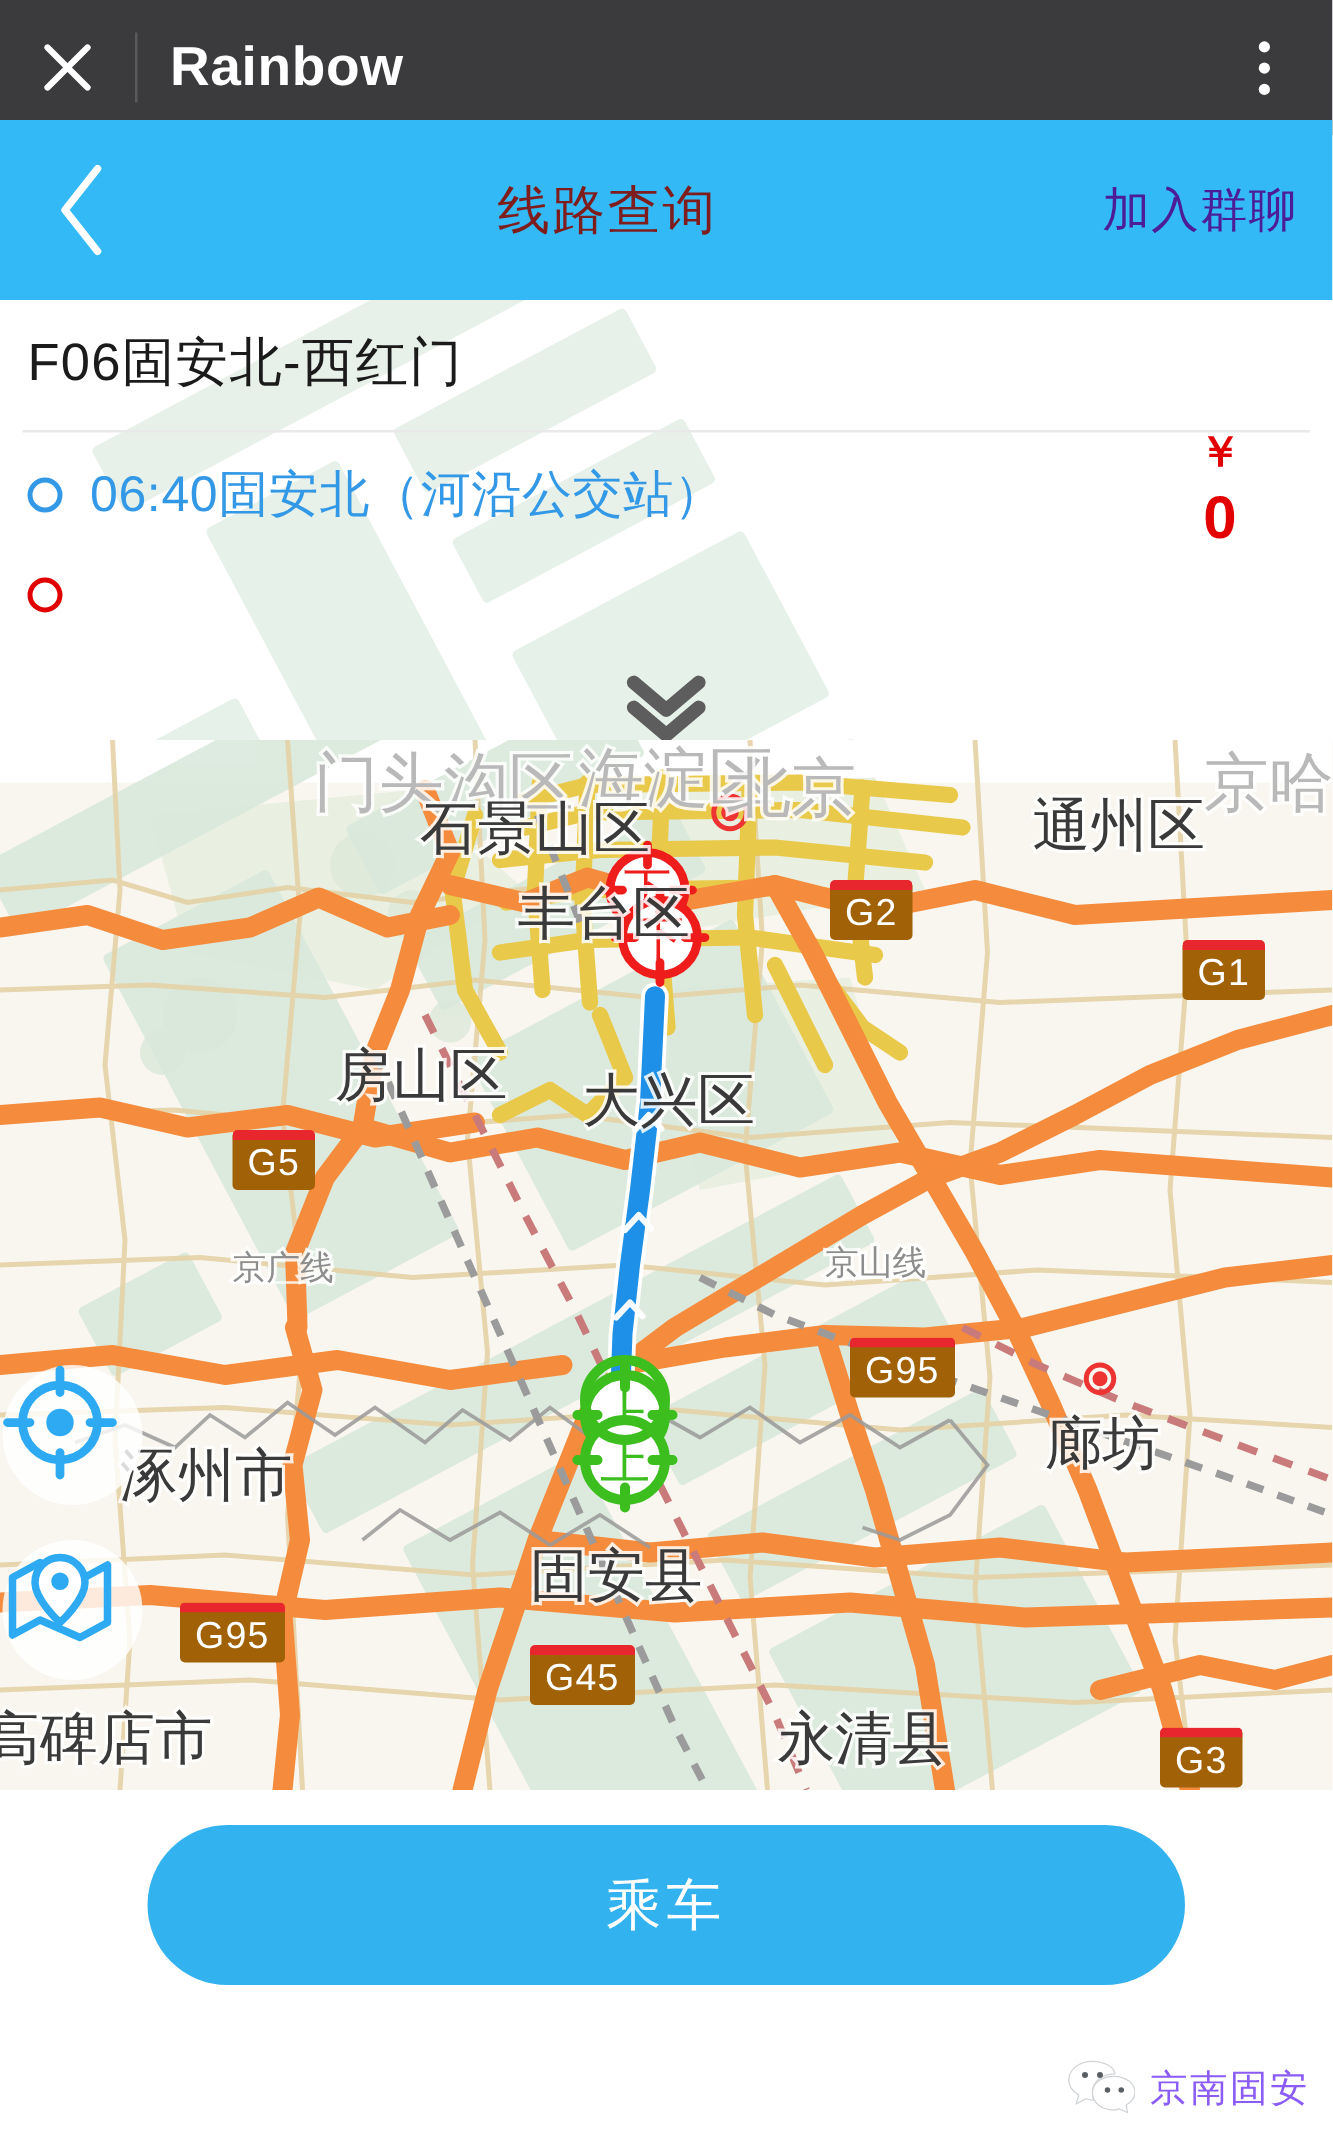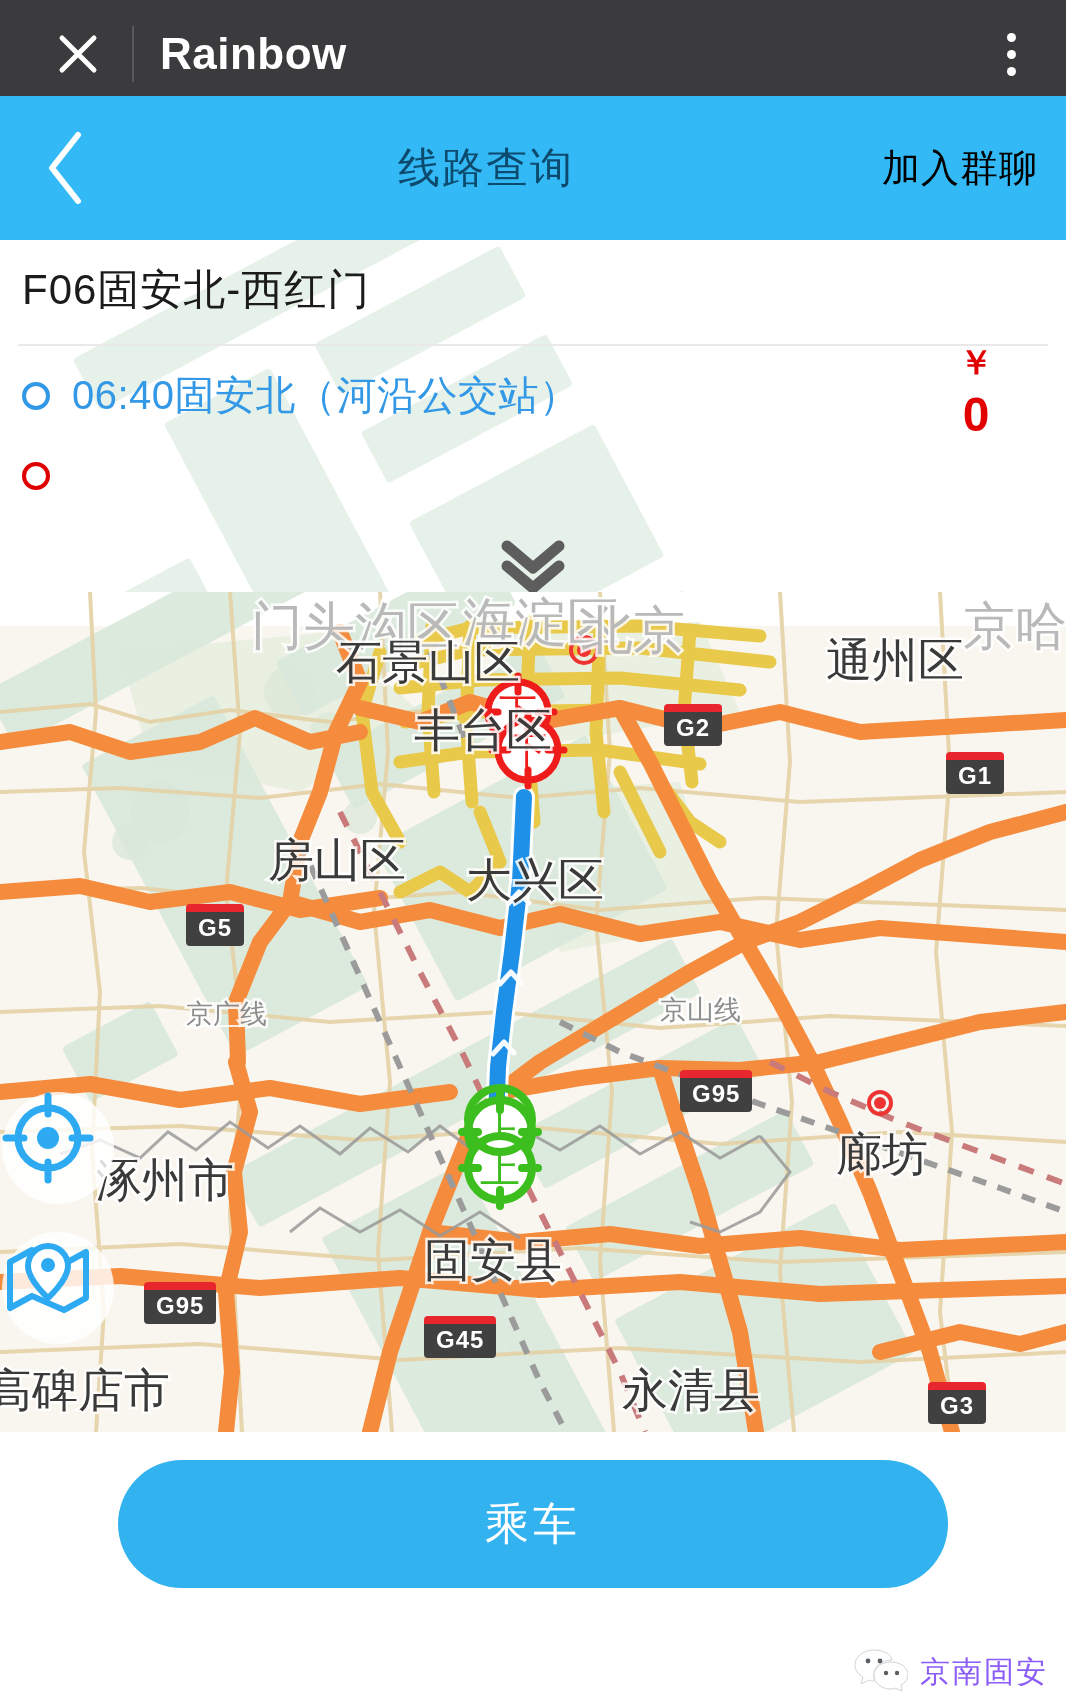--- a/index.html
+++ b/index.html
@@ -9,21 +9,21 @@
     font-family: "Liberation Sans", "DejaVu Sans", sans-serif;
     background: #ffffff;
     overflow: hidden;
   }
   #app { position: relative; width: 1066px; height: 1704px; overflow: hidden; }
 
   
   .wx-bar {
     position: absolute; left: 0; top: 0; width: 1066px; height: 108px;
     background: #3b3b3d;
-    display: flex; align-items: center; padding-left: 24px;
+    display: flex; align-items: center;
   }
   .wx-close {
     width: 108px; height: 96px;
     display: flex; align-items: center; justify-content: center;
     color: #ffffff; font-size: 50px; font-weight: 300; line-height: 1;
   }
   .wx-divider {
     width: 2px; height: 56px; background: #5a5a5c; margin-right: 26px;
   }
   .wx-title {
@@ -42,26 +42,26 @@
     position: absolute; left: 0; top: 96px; width: 1066px; height: 144px;
     background: #33b9f5;
     display: flex; align-items: center;
   }
   .nav-back {
     width: 130px; height: 144px;
     display: flex; align-items: center; justify-content: center;
   }
   .nav-back svg { display: block; }
   .nav-title {
-    flex: 1; text-align: center; color: #0c4a6e;
+    flex: 1; text-align: center; color: #7f1d1d;
     font-size: 42px; letter-spacing: 2px;
     margin-left: -40px;
   }
   .nav-action {
-    padding-right: 28px; color: #000000; font-size: 38px; letter-spacing: 1px;
+    padding-right: 28px; color: #4c1d95; font-size: 38px; letter-spacing: 1px;
   }
 
   
   .info {
     position: absolute; left: 0; top: 240px; width: 1066px; height: 352px;
     background: #ffffff; overflow: hidden;
   }
   .watermark {
     position: absolute; left: -60px; top: -160px;
     width: 900px; height: 900px;
@@ -116,22 +116,22 @@
     position: absolute; color: #4b4b4b; white-space: nowrap;
     -webkit-text-stroke: 5px rgba(255,255,255,.85);
     paint-order: stroke fill;
   }
   .lbl-big    { font-size: 46px; color: #3a3a3a; }
   .lbl-prov   { font-size: 52px; color: #b9b9b9; margin-left: 33px; }
   .lbl-rail   { font-size: 27px; color: #8d8d8d; text-decoration: underline; }
 
   .hwy {
     position: absolute; display: inline-block;
-    background: #404040; color: #ffffff;
-    font-size: 24px; font-weight: bold; letter-spacing: 1px;
+    background: #a16207; color: #ffffff;
+    font-size: 30px; font-weight: normal; letter-spacing: 1px;
     padding: 4px 12px 6px 12px; border-radius: 4px;
     border-top: 8px solid #e8262d; line-height: 1;
   }
 
   
   .bottom {
     position: absolute; left: 0; top: 1432px; width: 1066px; height: 272px;
     background: #ffffff;
   }
   .ride-btn {

